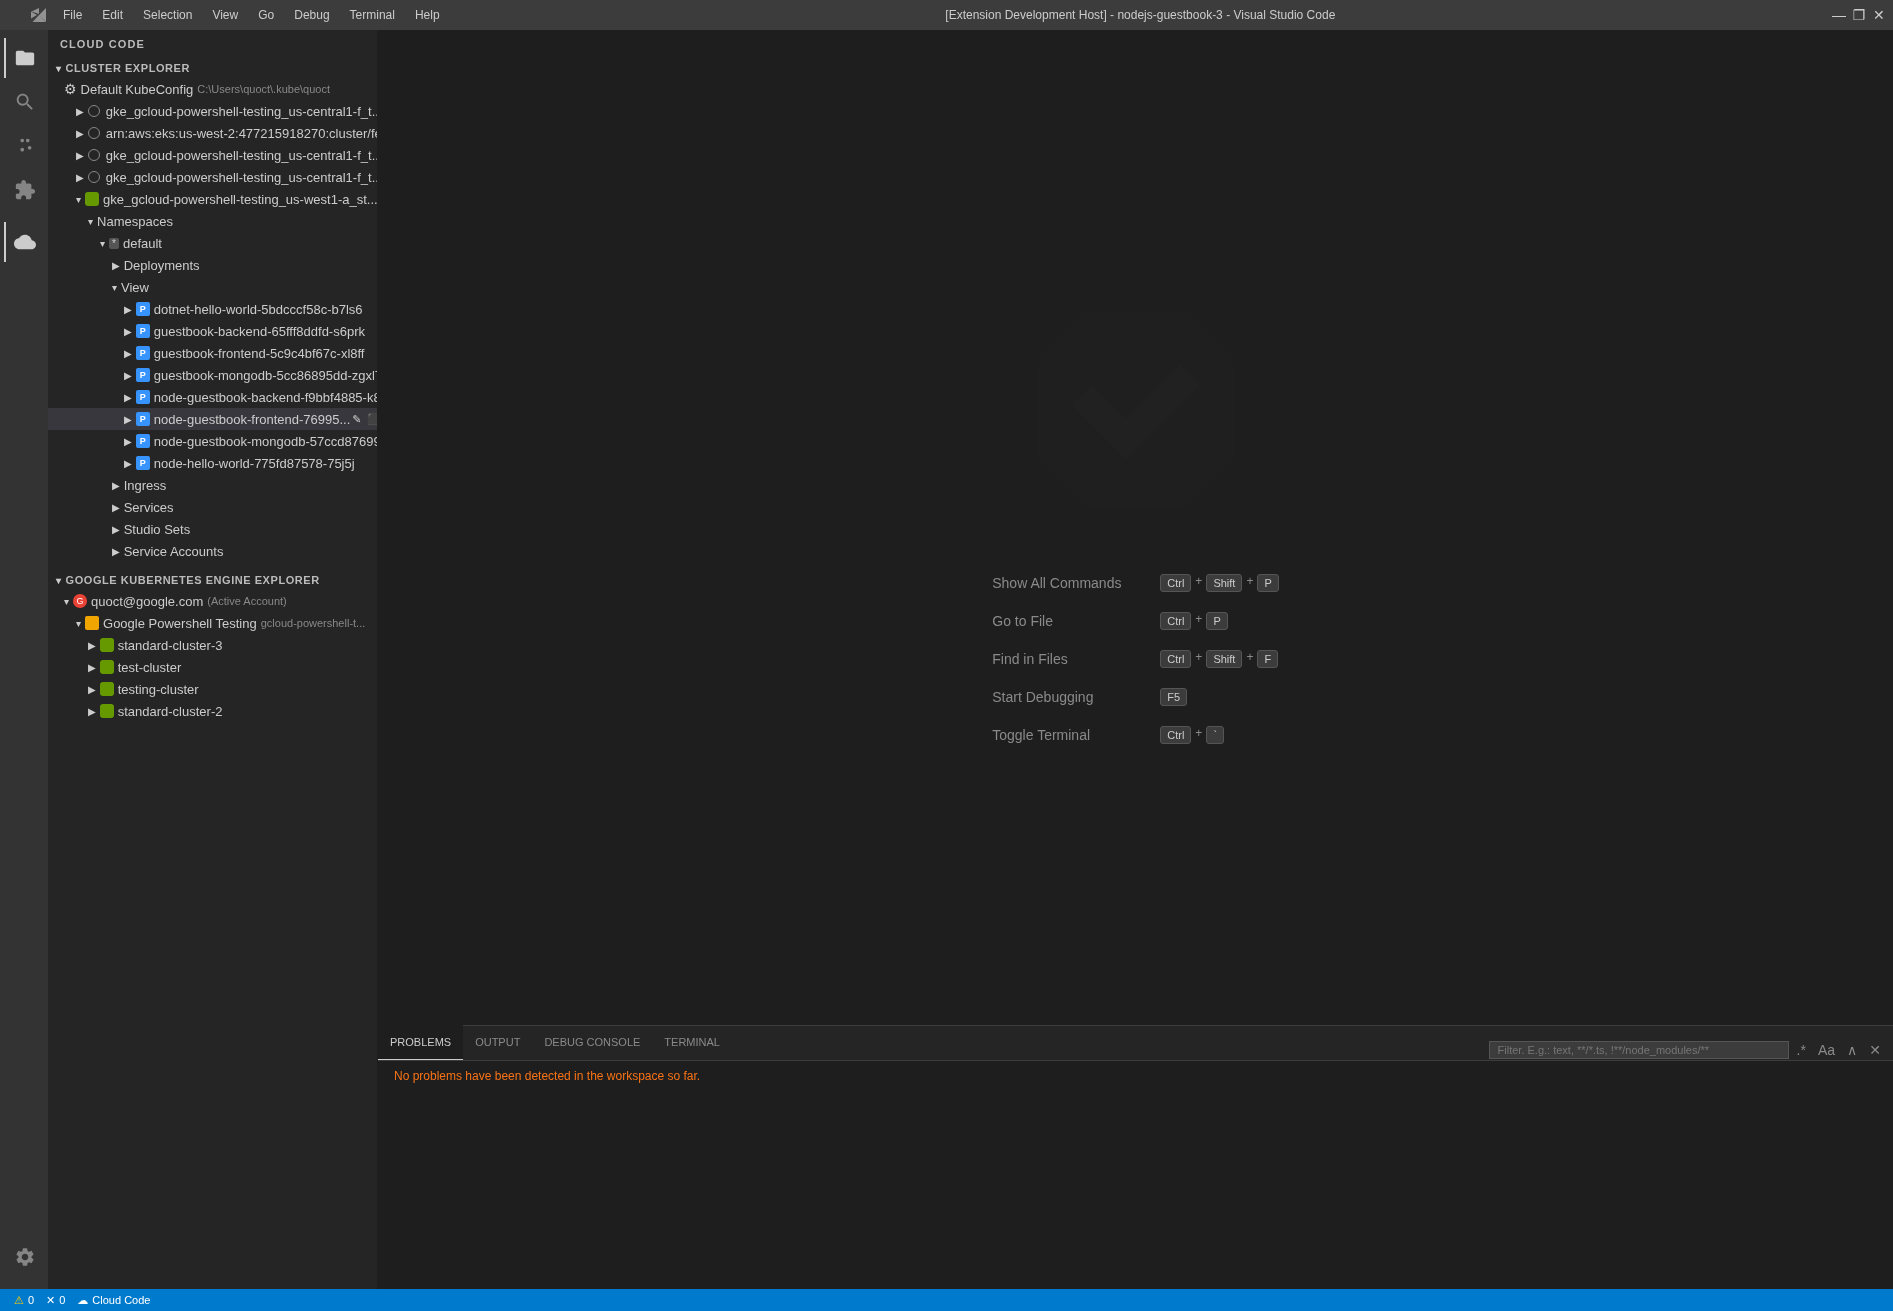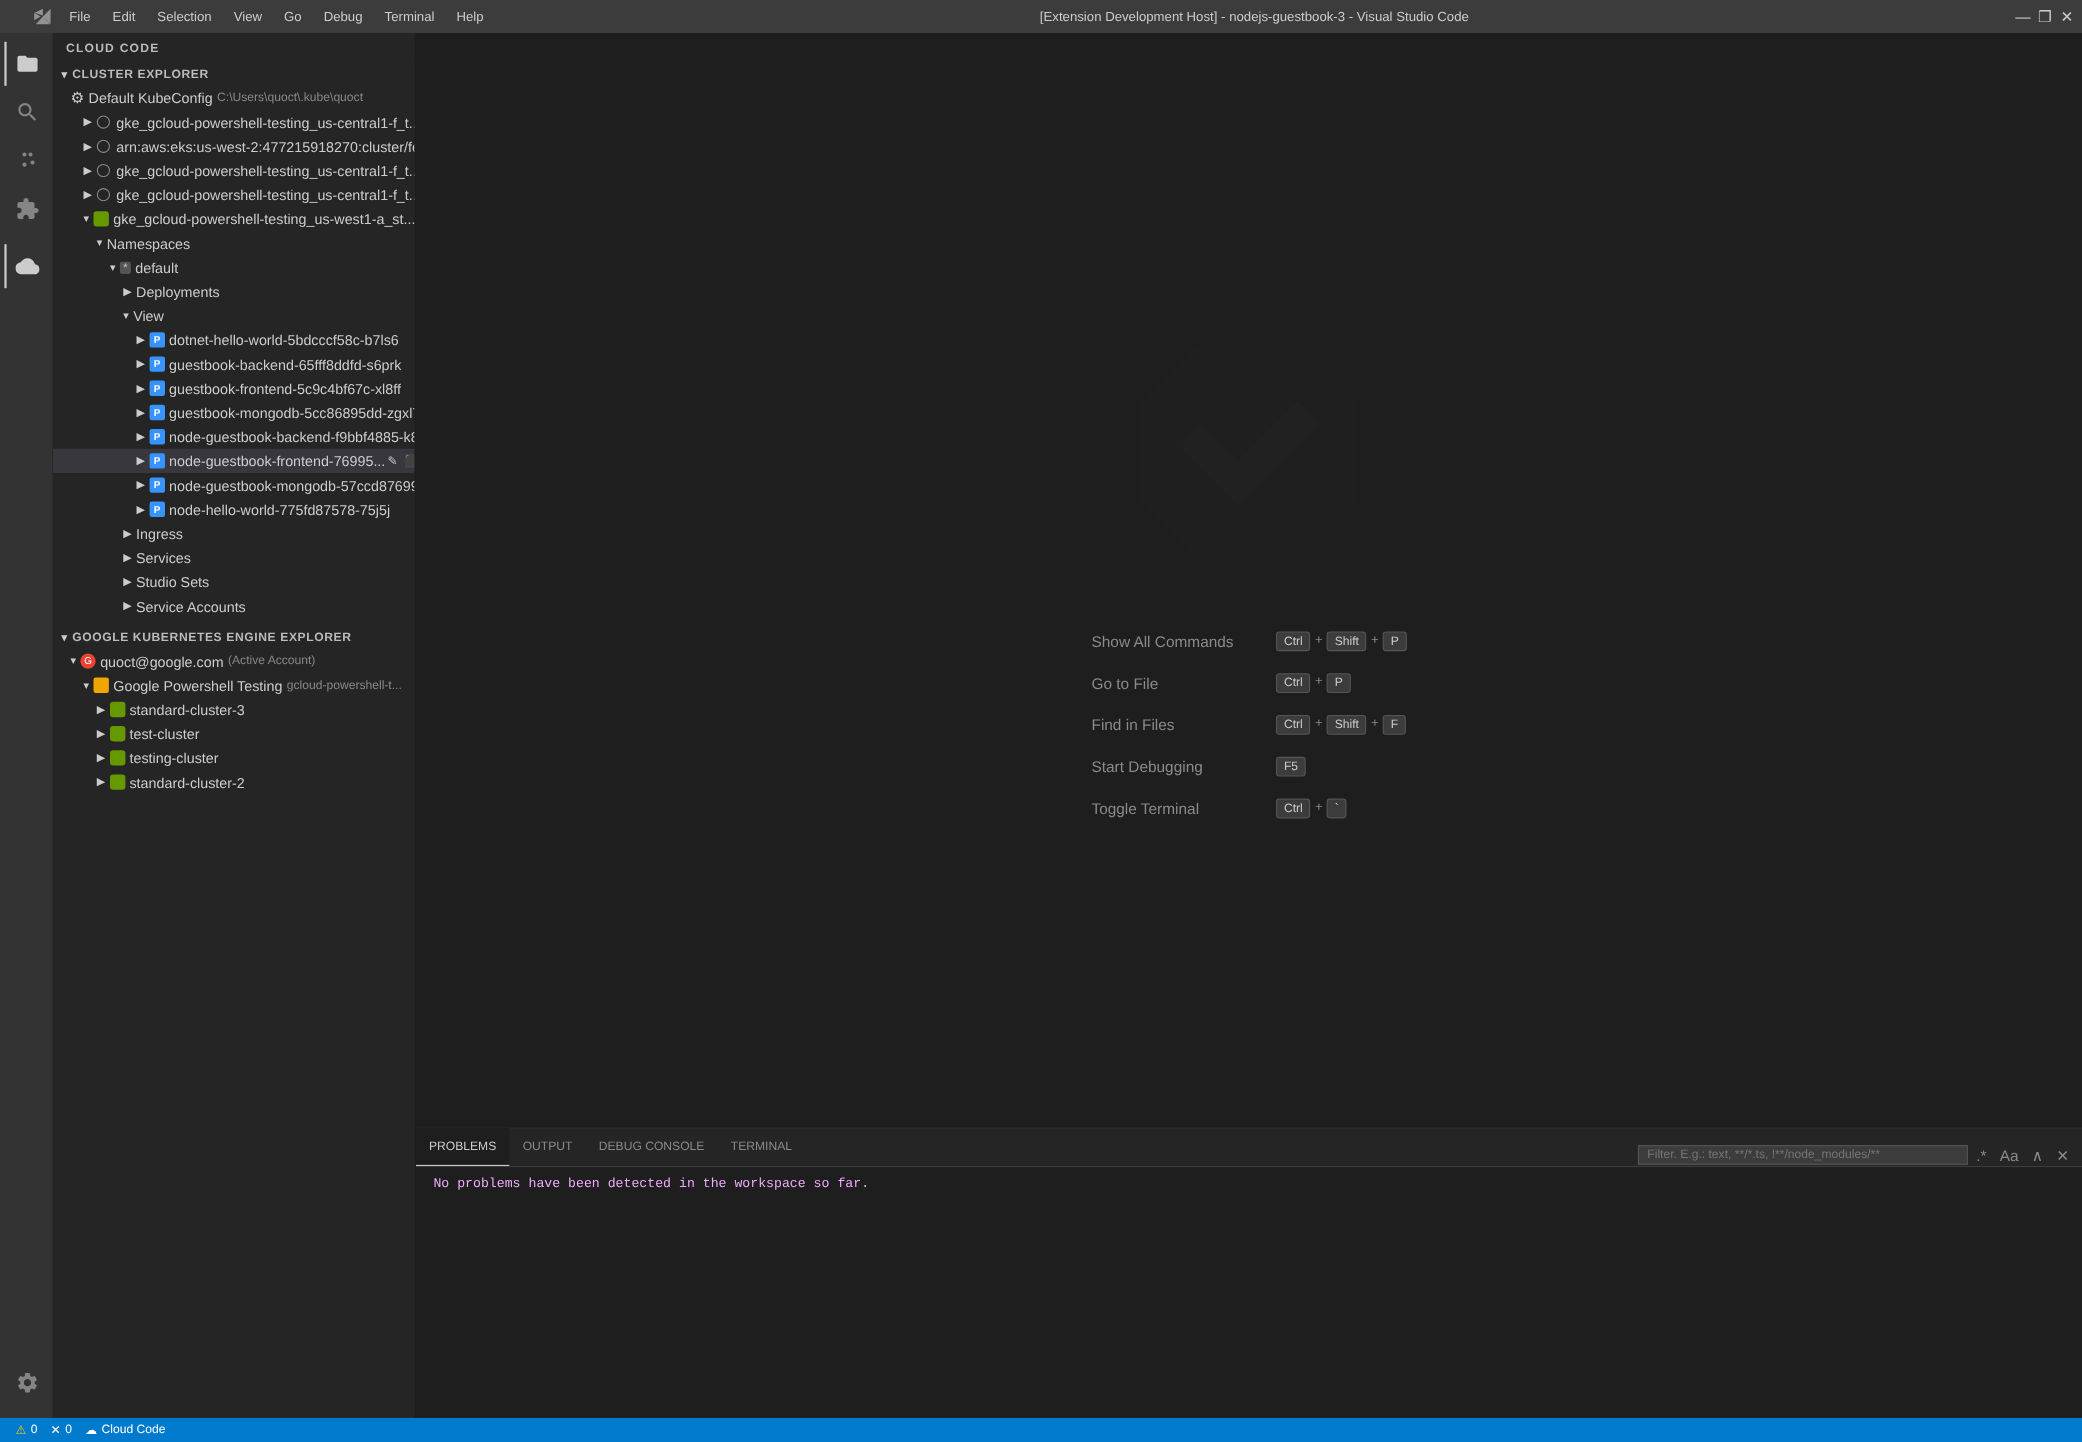--- a/index.html
+++ b/index.html
@@ -331,24 +331,23 @@
     .panel-icon-btn {
       color: #8a8a8a;
       cursor: pointer;
       font-size: 14px;
       padding: 2px 4px;
     }
 
     .panel-content {
       flex: 1;
       padding: 8px 16px;
-      color: #f0abfc;
+      color: #f97316;
       font-size: 12px;
       overflow-y: auto;
-      font-family: Liberation Mono, monospace;
     }
 
     
     .status-bar {
       height: 22px;
       background: #007acc;
       display: flex;
       align-items: center;
       padding: 0 8px;
       font-size: 11px;

